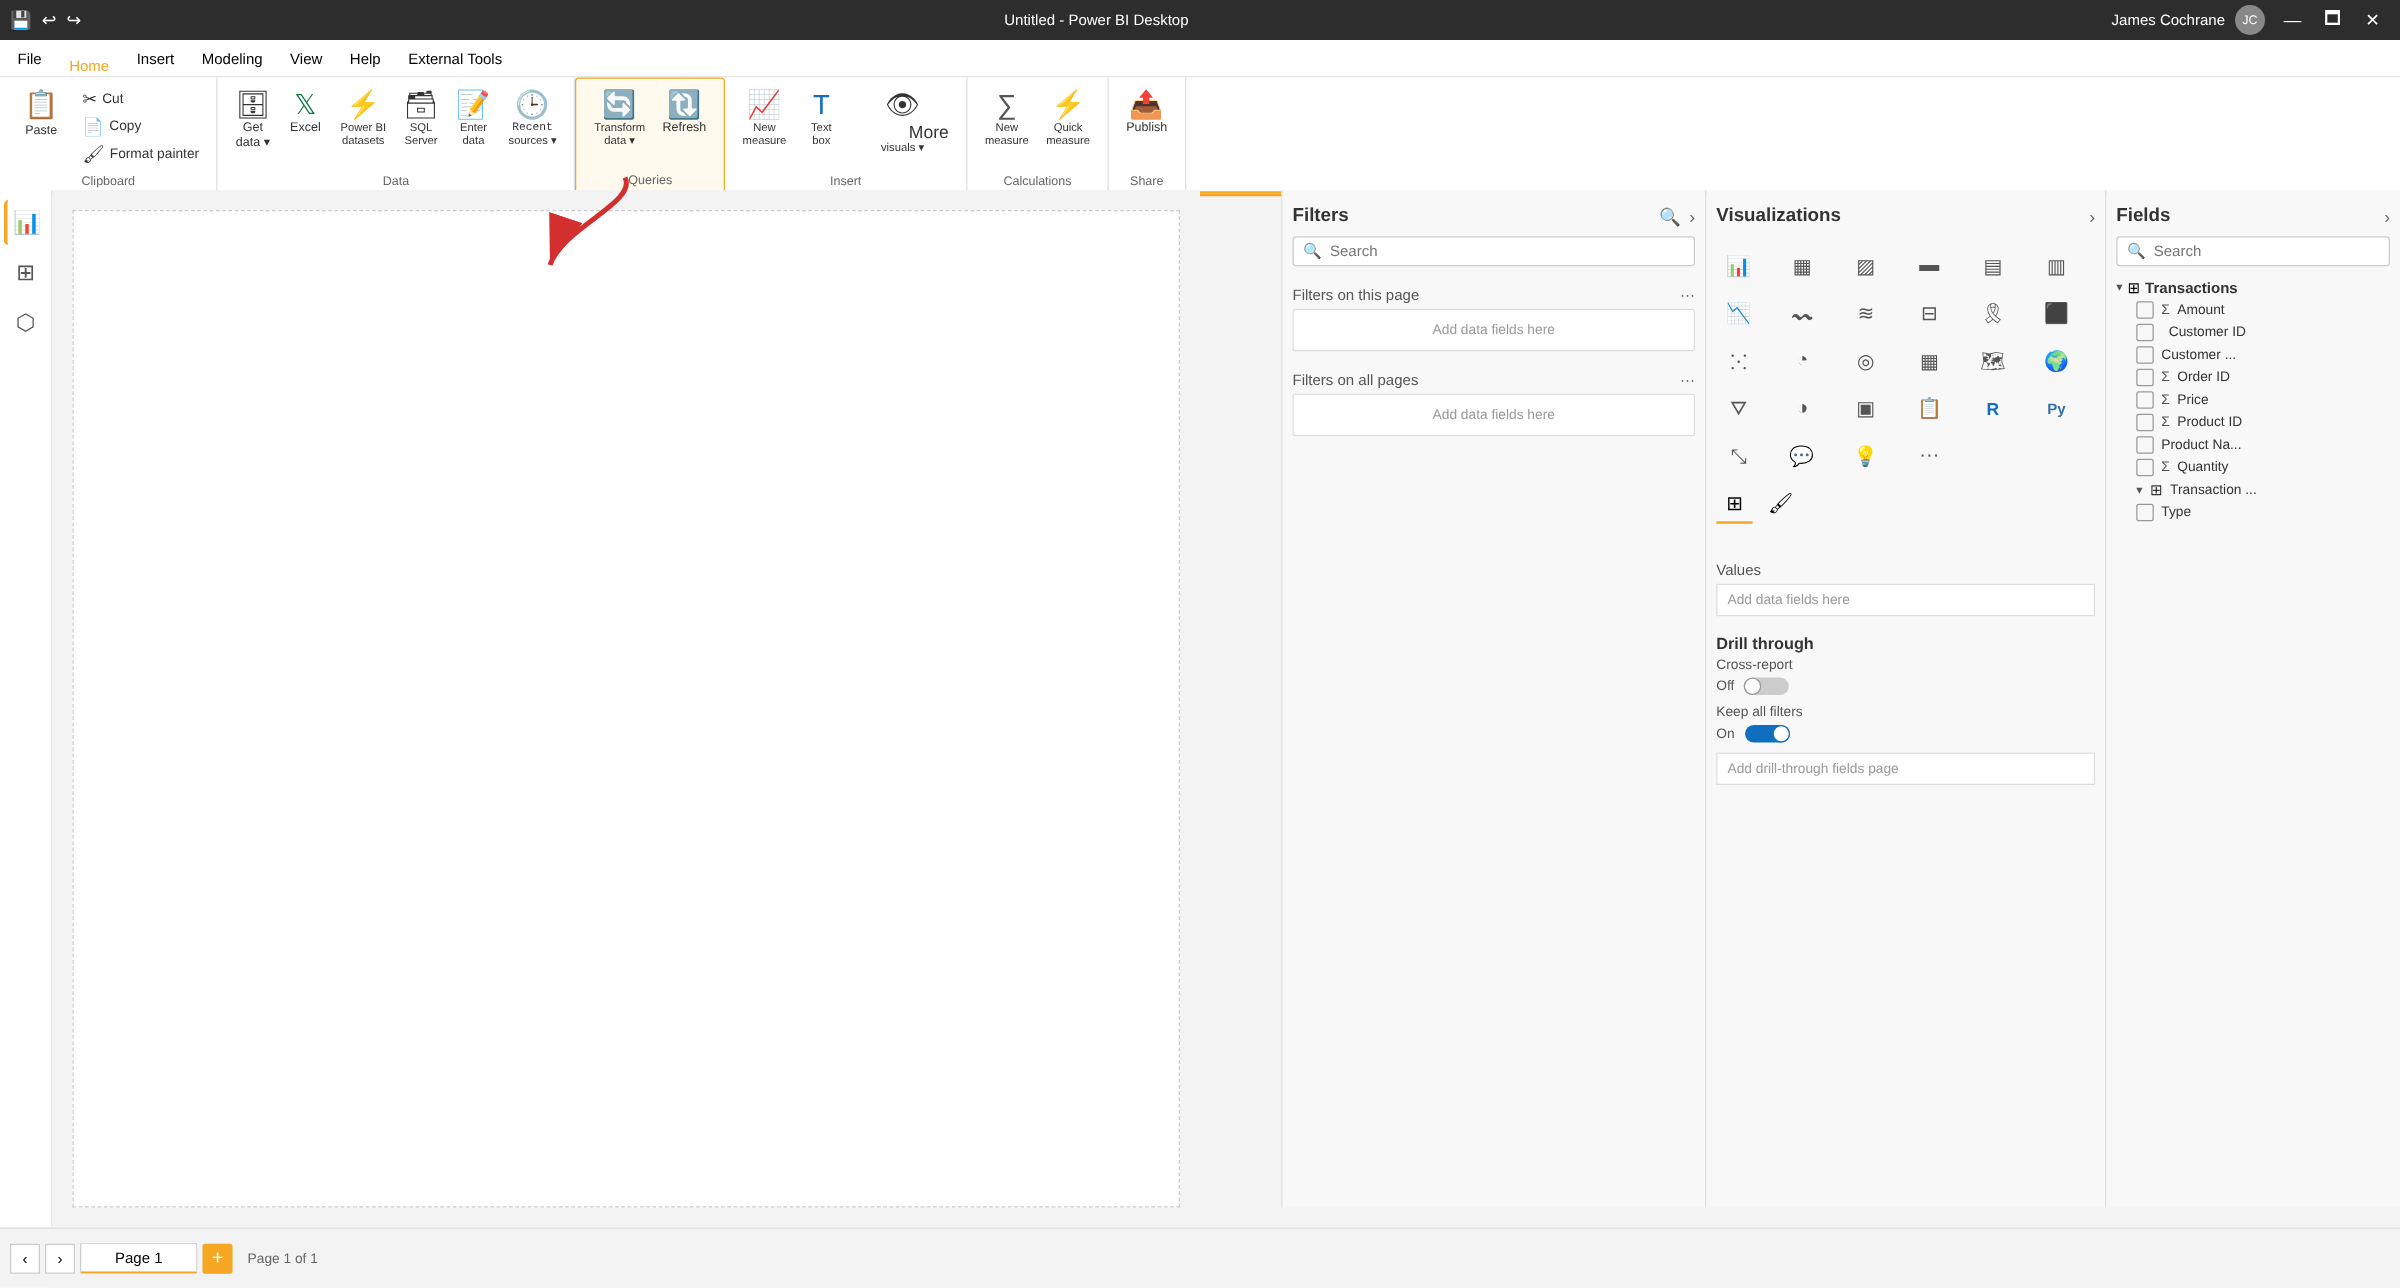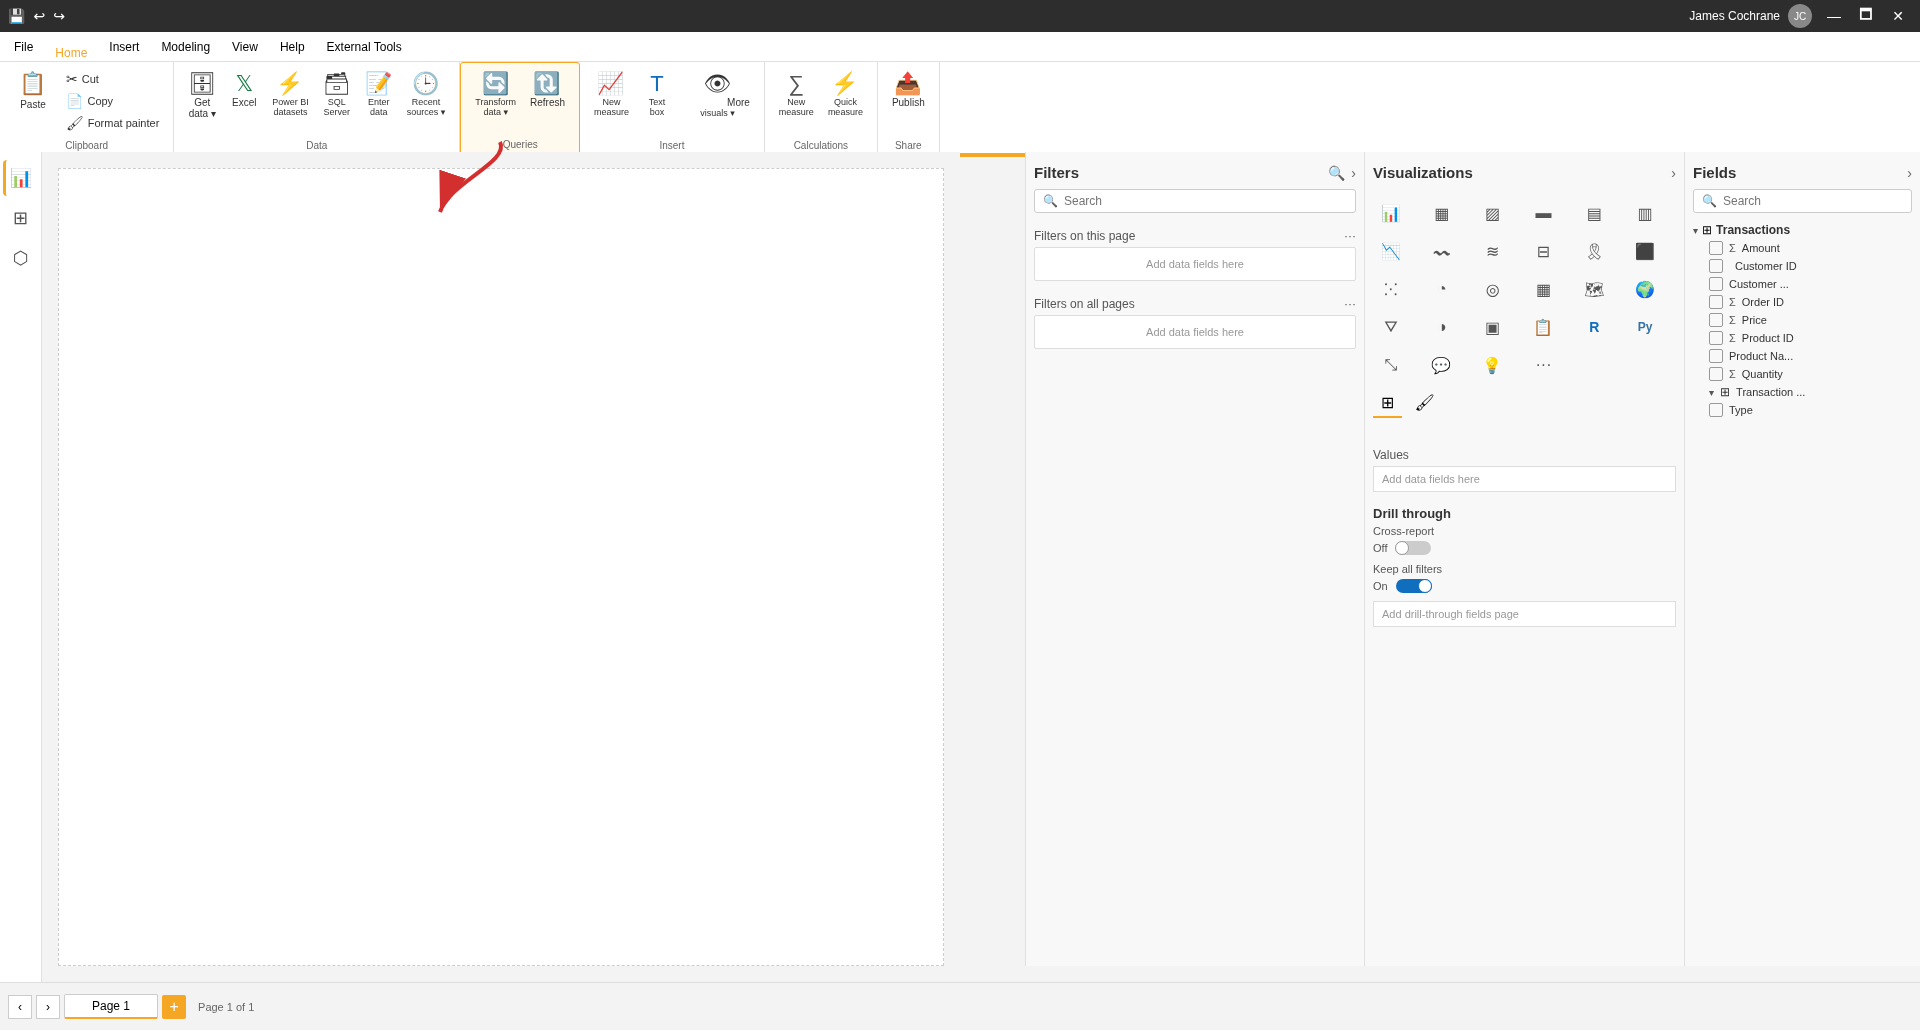--- a/index.html
+++ b/index.html
@@ -406,20 +406,21 @@
   </style>
 </head>
 <body>
 
 <div class="title-bar">
   <div class="title-bar-left">
     <span class="save-icon">💾</span>
     <span style="font-size:14px; cursor:pointer;">↩</span>
     <span style="font-size:14px; cursor:pointer;">↪</span>
   </div>
+  <div class="title-bar-center">Untitled - Power BI Desktop</div>
   <div class="title-bar-right">
     <span style="font-size:12px;">James Cochrane</span>
     <div class="user-avatar">JC</div>
     <div class="title-bar-controls">
       <button class="title-btn">—</button>
       <button class="title-btn">🗖</button>
       <button class="title-btn close">✕</button>
     </div>
   </div>
 </div>
@@ -481,21 +482,21 @@
         <span style="font-size:9px;">SQL</span>
         <span style="font-size:9px;">Server</span>
       </div>
       <div class="ribbon-btn">
         <span style="font-size:22px;">📝</span>
         <span style="font-size:9px;">Enter</span>
         <span style="font-size:9px;">data</span>
       </div>
       <div class="ribbon-btn">
         <span style="font-size:22px;">🕒</span>
-        <span style="font-size:9px;">Recent</span>
+        <span style="font-size:9px;font-family:Liberation Mono, monospace;">Recent</span>
         <span style="font-size:9px;">sources ▾</span>
       </div>
     </div>
     <span class="ribbon-group-label">Data</span>
   </div>
 
   <div class="ribbon-group" style="background: #fff9ee; border: 1px solid #f5a623; border-radius: 3px; position:relative;">
     <div class="ribbon-items">
       <div class="ribbon-btn" style="background:#fff9ee;">
         <span style="font-size:22px; color:#f5a623;">🔄</span>
@@ -517,21 +518,21 @@
         <span style="font-size:9px;">New</span>
         <span style="font-size:9px;">measure</span>
       </div>
       <div class="ribbon-btn">
         <span style="font-size:22px; color:#106ebe;">T</span>
         <span style="font-size:9px;">Text</span>
         <span style="font-size:9px;">box</span>
       </div>
       <div class="ribbon-btn">
         <span style="font-size:22px;">👁</span>
-        <span style="font-size:10px;margin-left:42px;">More</span>
+        <span style="font-size:14px;margin-left:42px;">More</span>
         <span style="font-size:9px;">visuals ▾</span>
       </div>
     </div>
     <span class="ribbon-group-label">Insert</span>
   </div>
 
   <div class="ribbon-group">
     <div class="ribbon-items">
       <div class="ribbon-btn">
         <span style="font-size:22px; color:#555;">∑</span>

